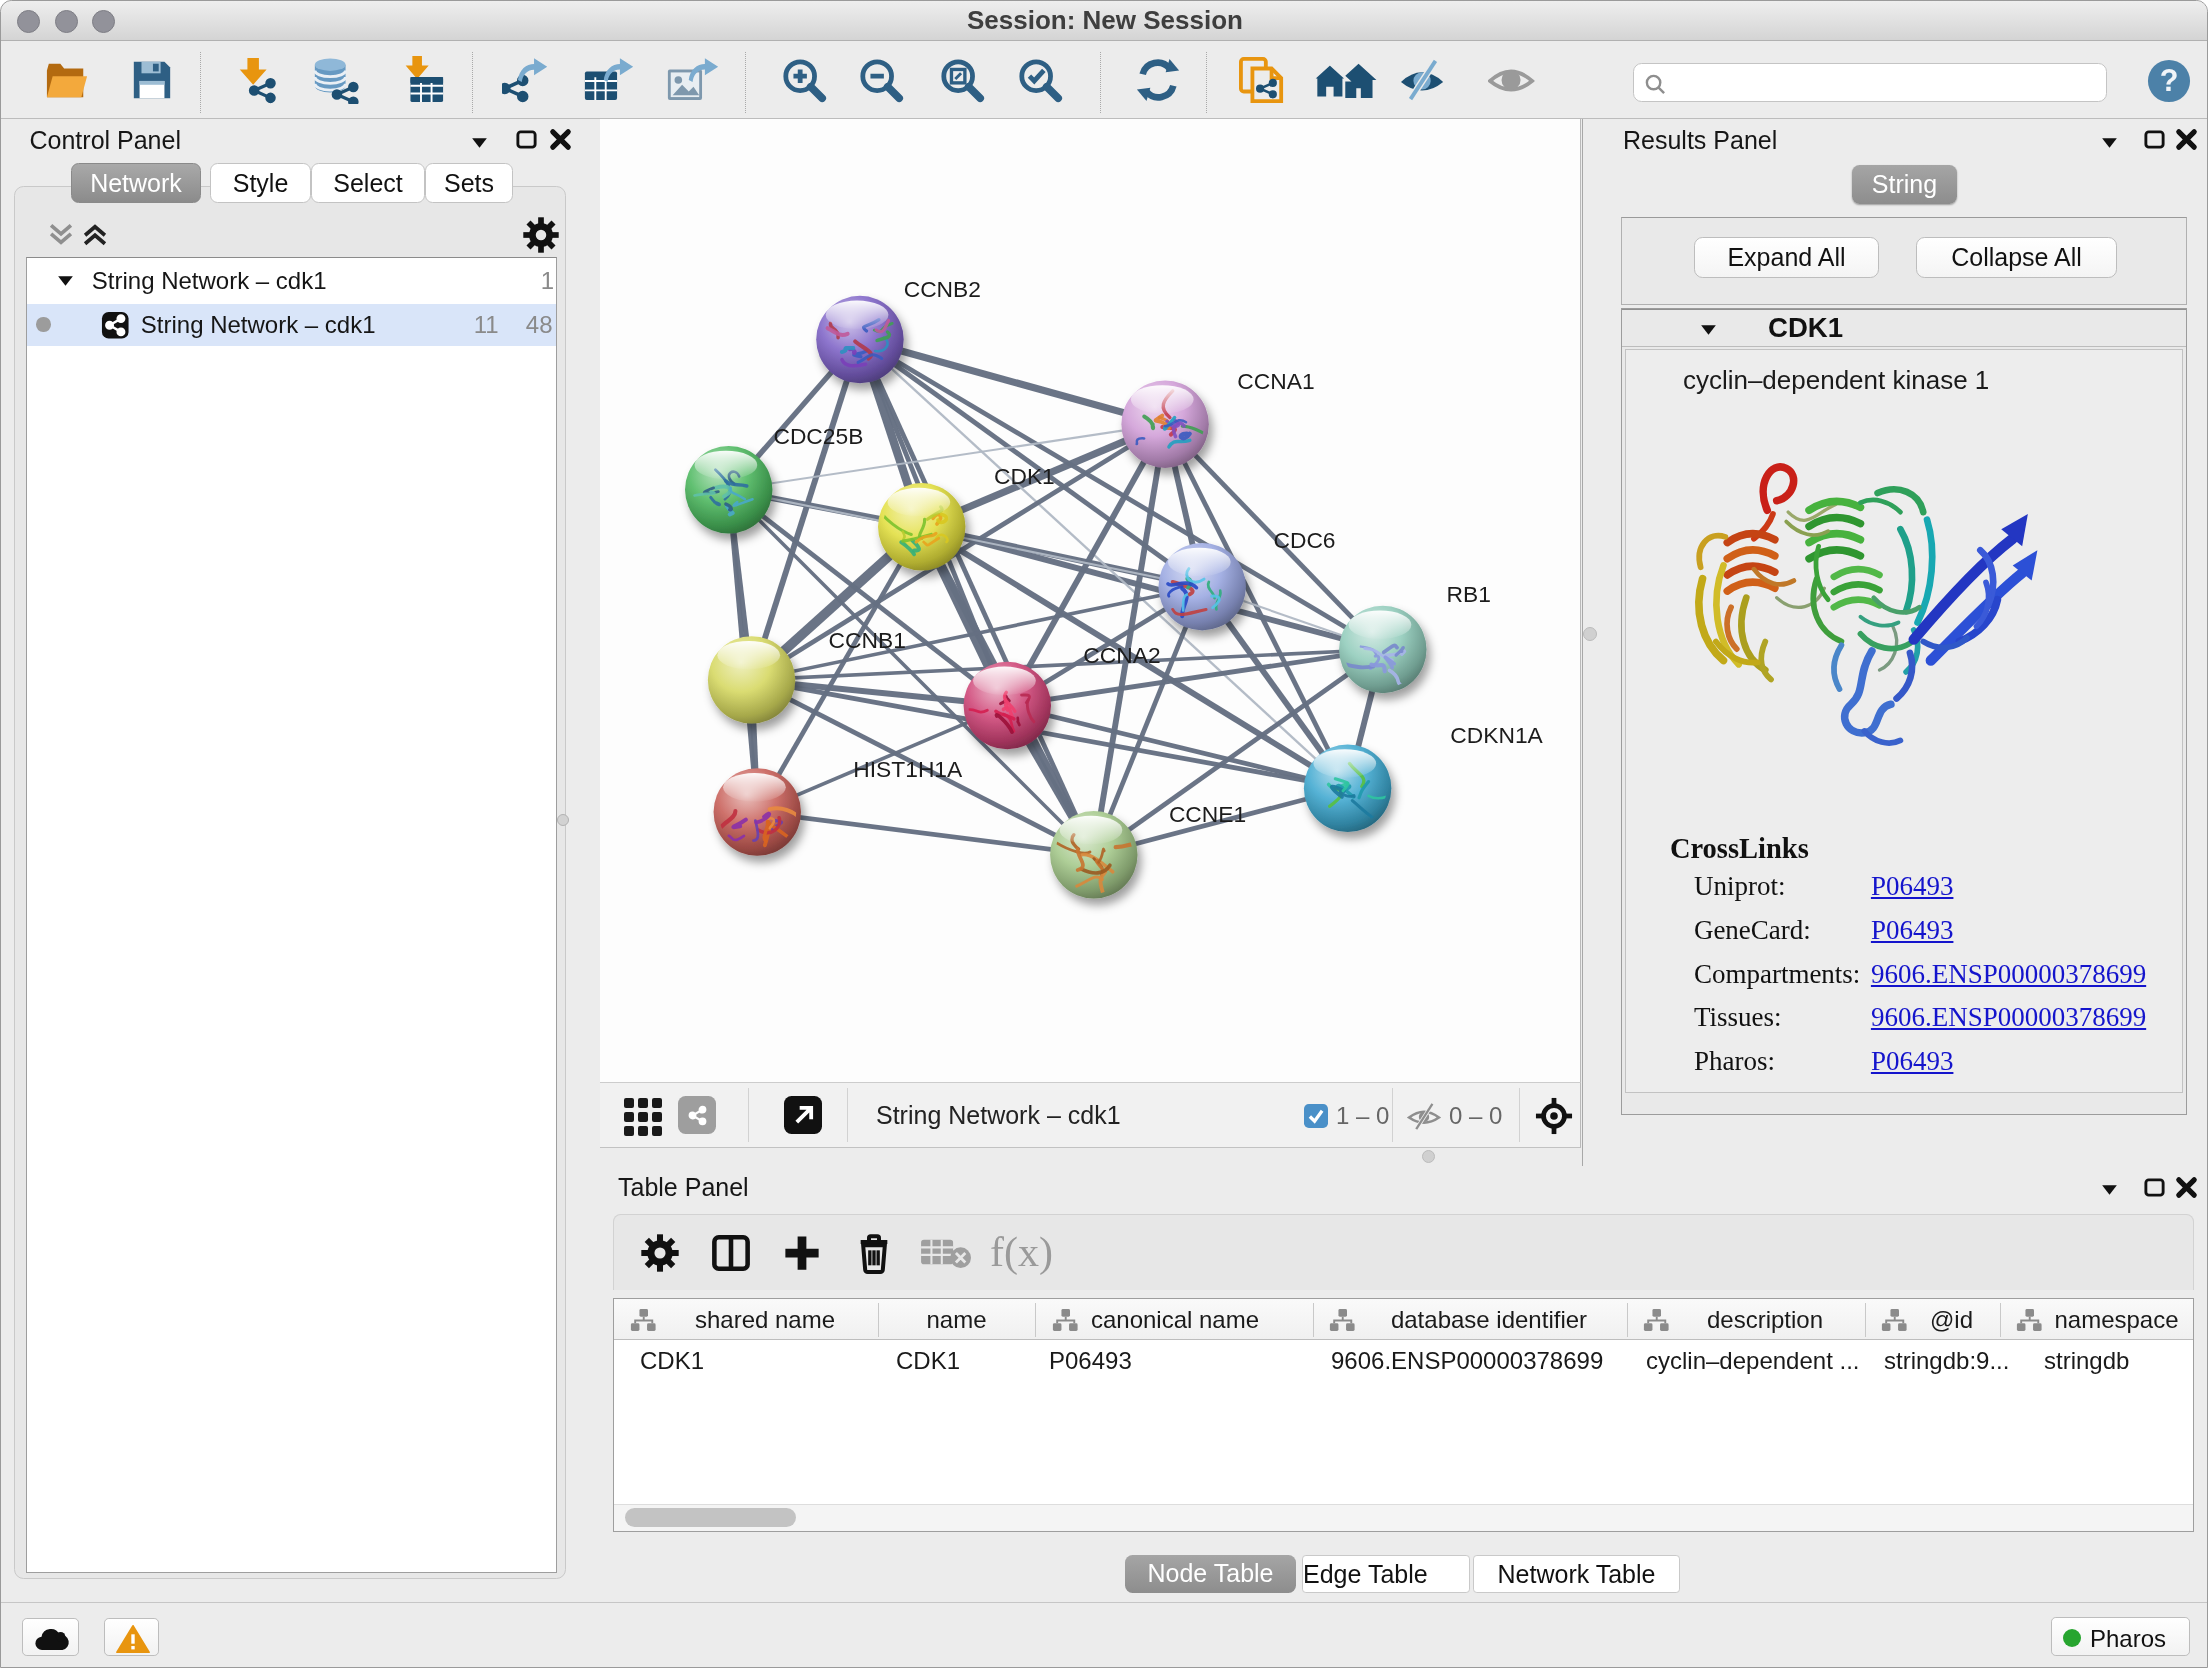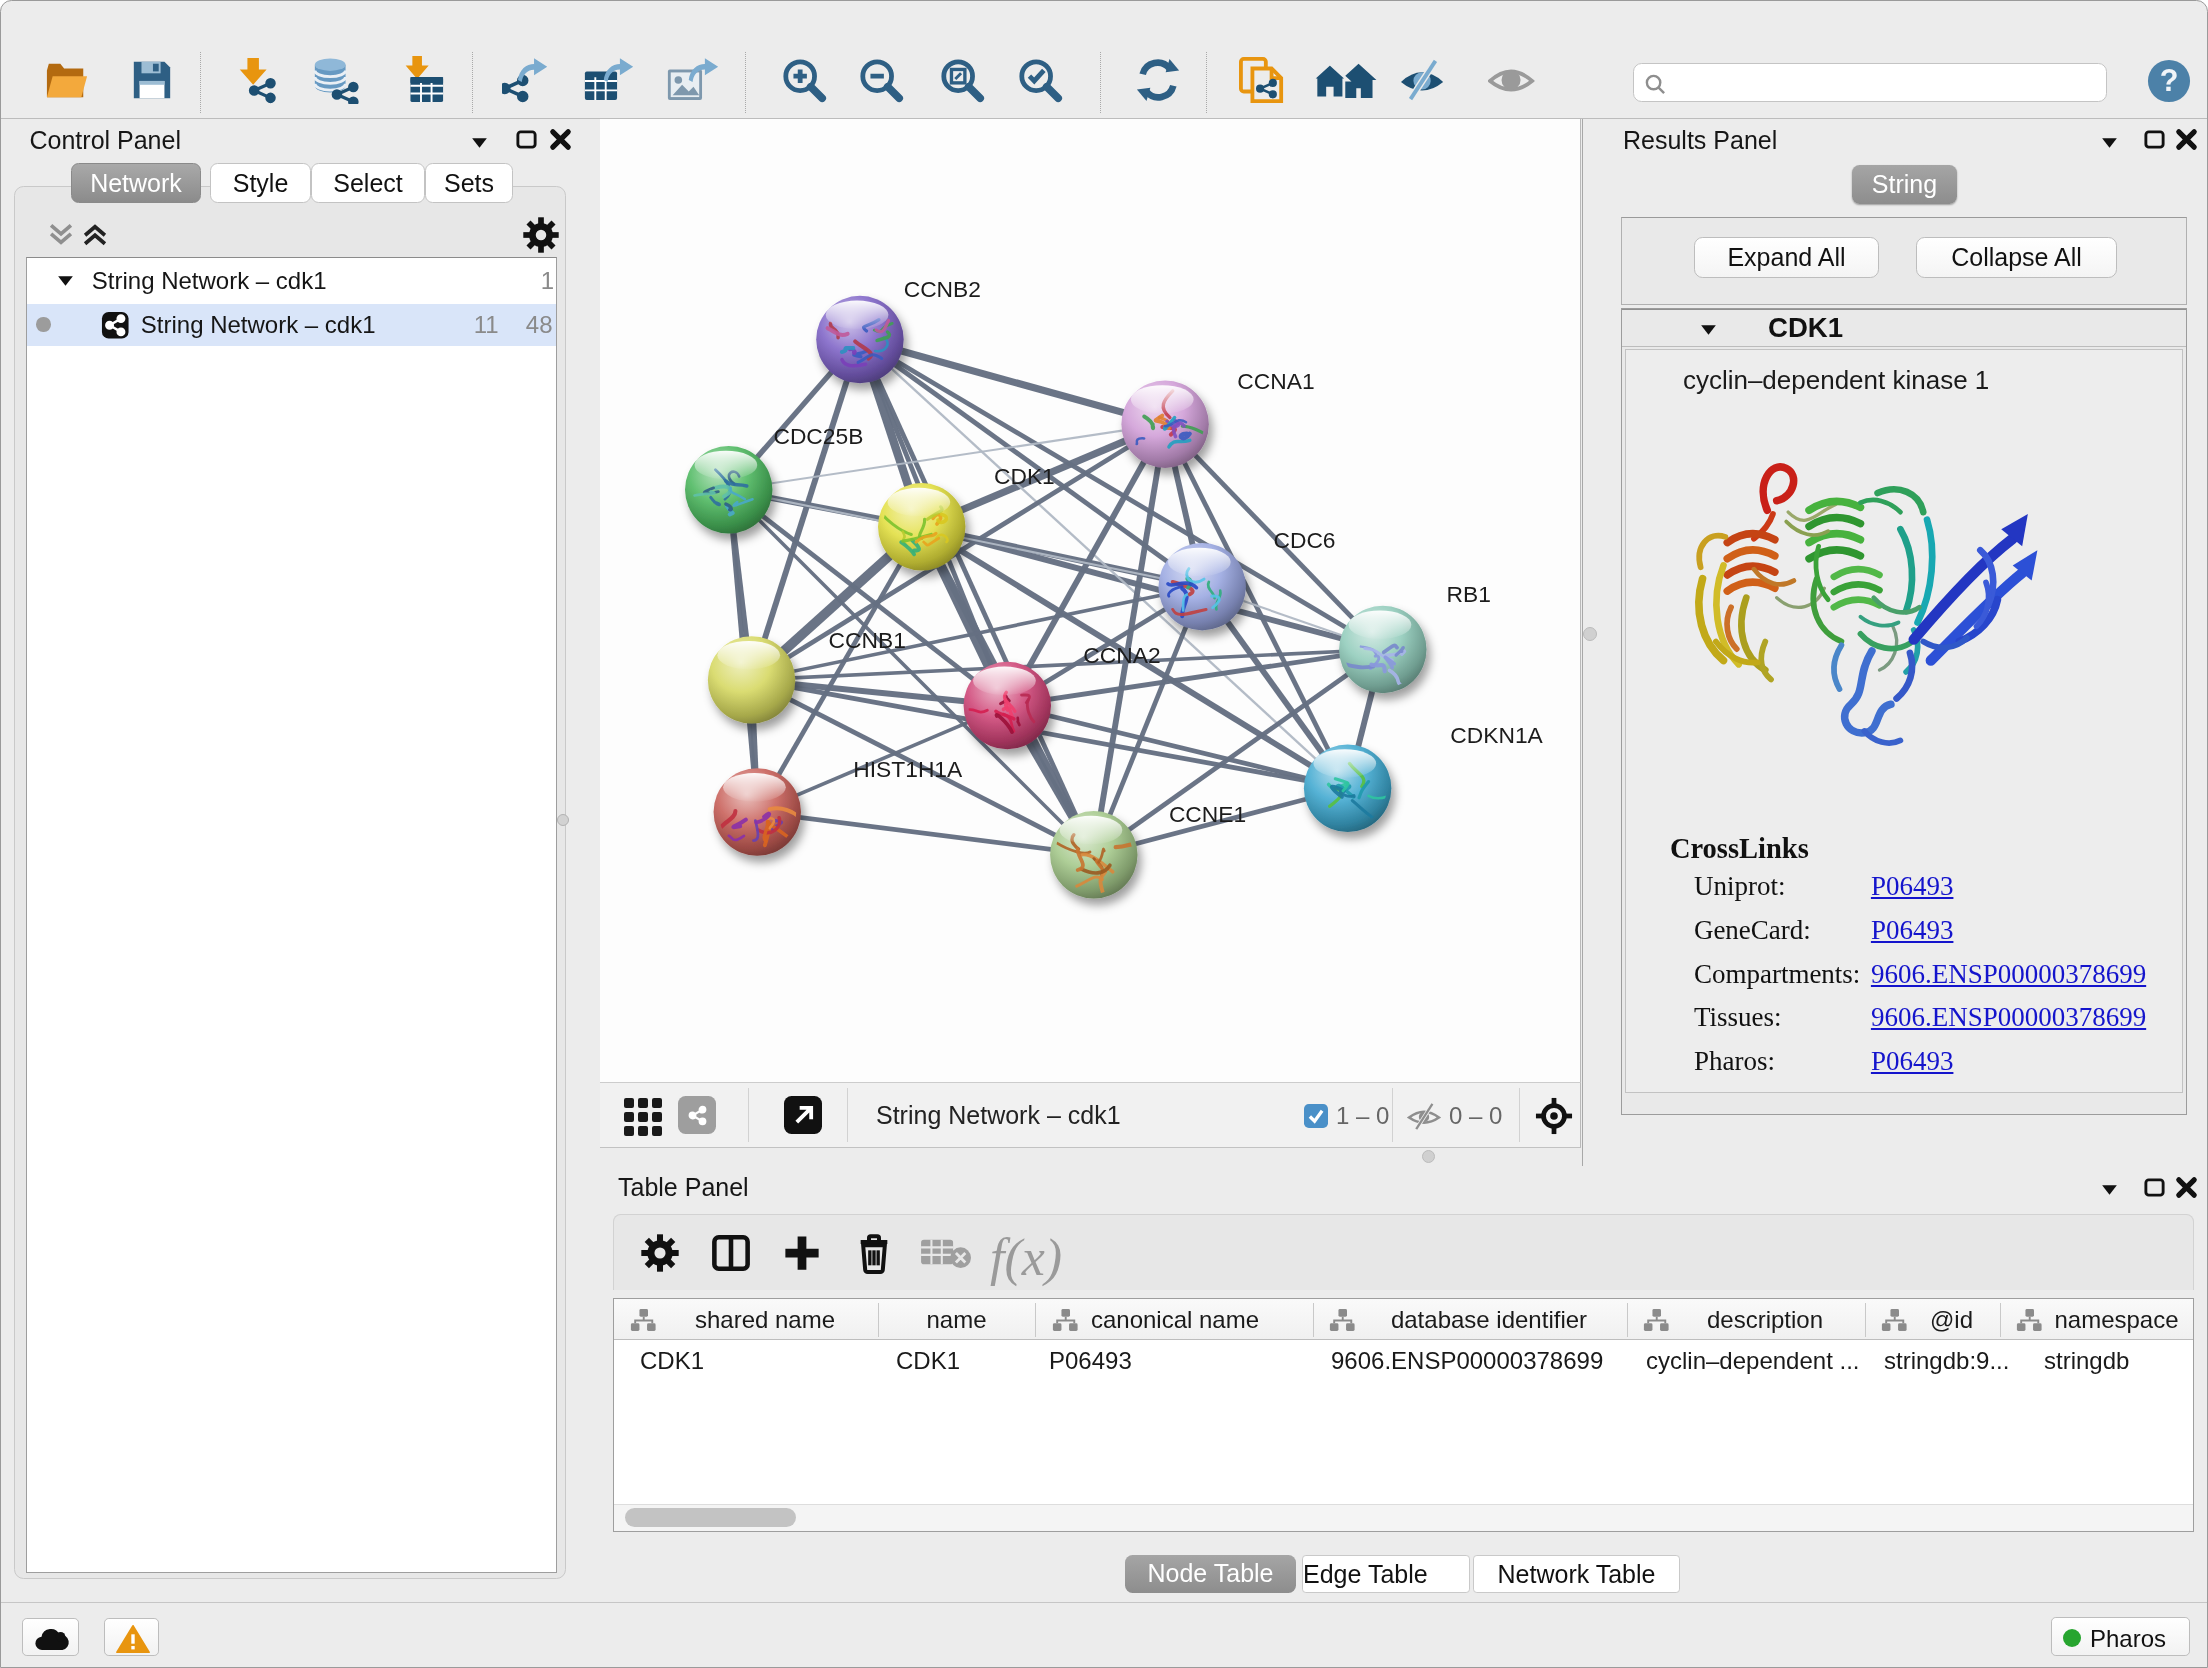--- a/index.html
+++ b/index.html
@@ -29,20 +29,26 @@
  border-top:1px solid #cccccc;border-bottom:1px solid #c2c2c2;border-right:1px solid #b9b9b9}
 .cbdiv{position:absolute;width:0;border-left:1px solid #d2d2d2}
 .rpanel{left:1581px;top:118px;width:628px;height:1047px;background:#ececec;border-left:1px solid #a8a8a8}
 .tpanel{left:599px;top:1165px;width:1609px;height:436px;background:#ececec}
 .statusbar{left:0;top:1601px;width:2208px;height:68px;background:#ececec;border-top:1px solid #c6c6c6}
 .sbtn{position:absolute;background:linear-gradient(#ffffff,#f2f2f2);border:1px solid #bdbdbd;border-radius:4.8px}
 .link{color:#1414cc;text-decoration:underline}
 .serif{font-family:"Liberation Serif",serif}
 </style></head><body>
 <div class="win">
+<div class="abs titlebar">
+      <div class="tl" style="left:16px"></div>
+      <div class="tl" style="left:54px"></div>
+      <div class="tl" style="left:91px"></div>
+      <div class="title">Session: New Session</div>
+    </div>
 <div class="abs toolbar">
       <svg class="abs" style="left:44px;top:17px" width="44" height="44" viewBox="0 0 46 46">
         <path d="M2,12 L2,40 L40,40 L40,10 L20,10 L16,5 L4,5 Z" fill="#b36a10"></path>
         <path d="M8,18 L44,18 L38,40 L2,40 Z" fill="#f3a93c"></path>
       </svg>
 <svg class="abs" style="left:129px;top:16px" width="44" height="44" viewBox="0 0 46 46">
         <path d="M4,4 L36,4 L42,10 L42,42 L4,42 Z" fill="#2e5f84"></path>
         <rect x="12" y="4" width="20" height="12" fill="#9dbdd4"></rect>
         <rect x="24" y="6" width="6" height="8" fill="#2e5f84"></rect>
         <rect x="10" y="24" width="26" height="18" fill="#fff"></rect>
@@ -792,21 +798,21 @@
       <rect x="1" y="3" width="34" height="26" rx="3" fill="#9f9f9f"></rect>
       <g stroke="#e7e7e7" stroke-width="2.2">
         <line x1="1" y1="11" x2="35" y2="11"></line>
         <line x1="1" y1="19" x2="35" y2="19"></line>
         <line x1="12" y1="3" x2="12" y2="29"></line>
         <line x1="23" y1="3" x2="23" y2="29"></line>
       </g>
       <circle cx="43" cy="22" r="11" fill="#9f9f9f"></circle>
       <path d="M38,17 l10,10 M48,17 l-10,10" stroke="#e7e7e7" stroke-width="3"></path>
     </svg>
-<div class="abs serif" style="left:989px;top:1227px;font-size:52px;font-style:italic;color:#9a9a9a">f(x)</div>
+<div class="abs serif" style="left:989px;top:1227px;font-size:42px;color:#9a9a9a">f(x)</div>
 <div class="abs" style="left:612px;top:1297px;width:1581px;height:234px;background:#fff;border:1px solid #9e9e9e">
       <div class="abs" style="left:0;top:0;width:1579px;height:41px;background:linear-gradient(#fafafa,#f0f0f0);border-bottom:1px solid #bdbdbd"></div>
 <svg class="abs" style="left:15px;top:8.6px" width="28.5" height="25" viewBox="0 0 30 26">
         <g fill="#8b8b8b">
           <rect x="11" y="1" width="9" height="8" rx="1.5"></rect>
           <rect x="2" y="16" width="9" height="8" rx="1.5"></rect>
           <rect x="19" y="16" width="9" height="8" rx="1.5"></rect>
         </g>
         <path d="M15.5,9 v4 M6.5,16 v-3 h18 v3" stroke="#8b8b8b" stroke-width="2" fill="none"></path>
       </svg>

